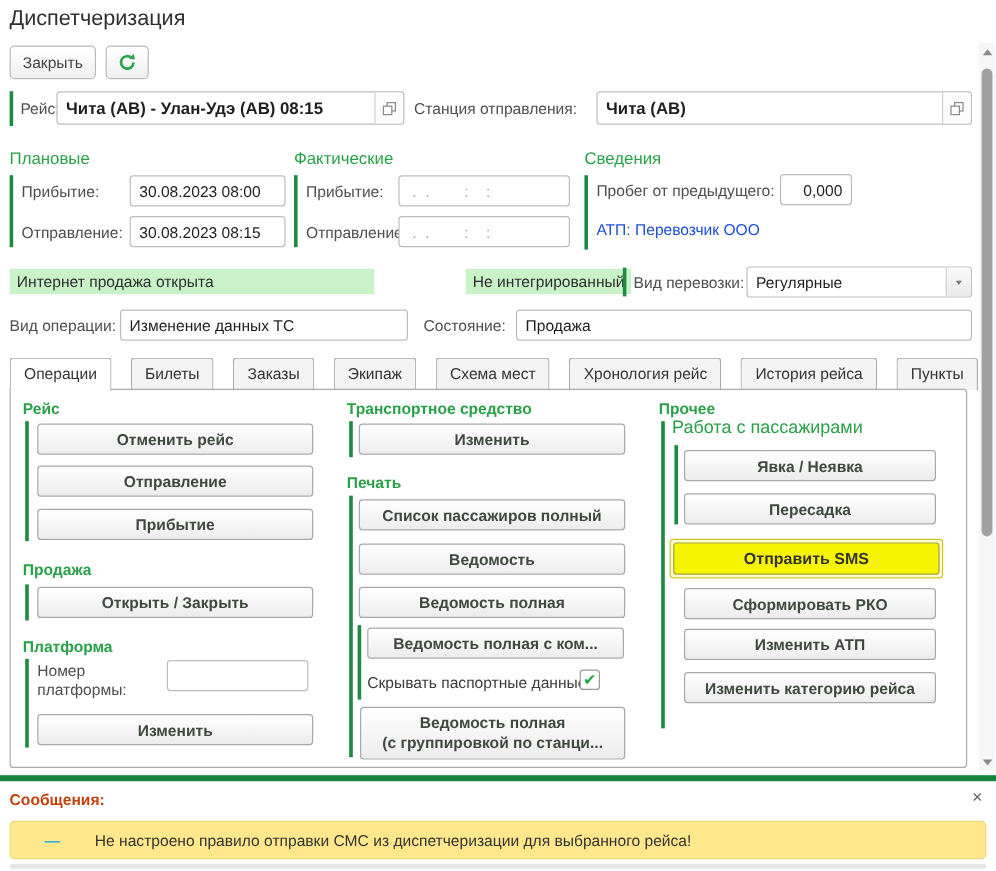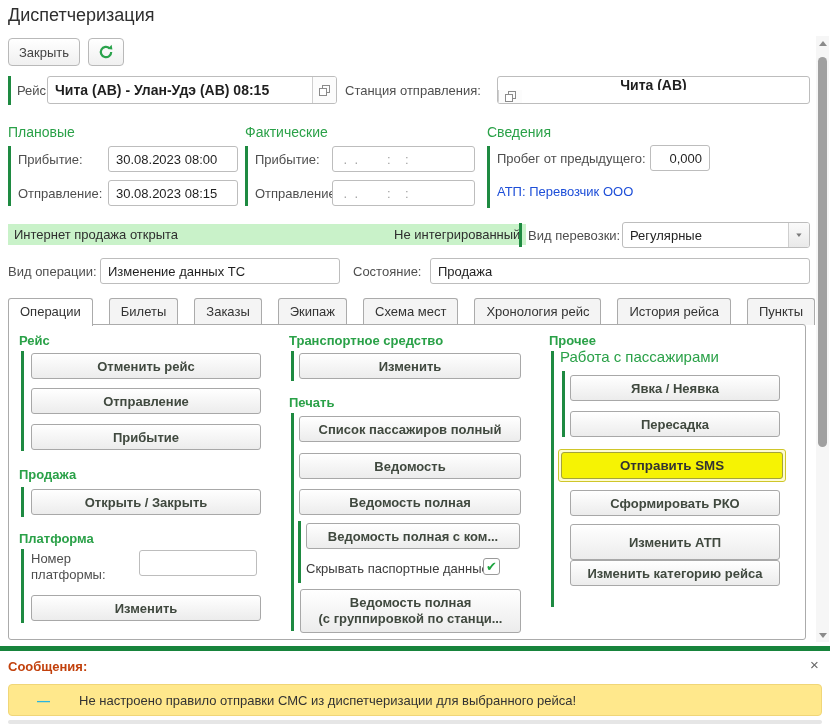--- a/index.html
+++ b/index.html
@@ -91,21 +91,21 @@
       <svg width="13" height="13" viewBox="0 0 13 13">
         <rect x="4.5" y="1.5" width="7" height="7" fill="none" stroke="#8a8a8a"></rect>
         <rect x="1.5" y="4.5" width="7" height="7" fill="#fff" stroke="#8a8a8a"></rect>
       </svg>
     </span>
   </span>
 </div>
 
 <div class="lbl" style="left:345px;top:83px;">Станция отправления:</div>
 
-<div class="inp" style="left:497px;top:76px;width:313px;height:28px;flex-direction:column;">
+<div class="inp" style="left:497px;top:76px;width:313px;height:28px;">
   <span class="val bold">Чита (АВ)</span>
   <span class="field-btn">
     <span style="display:flex;">
       <svg width="13" height="13" viewBox="0 0 13 13">
         <rect x="4.5" y="1.5" width="7" height="7" fill="none" stroke="#8a8a8a"></rect>
         <rect x="1.5" y="4.5" width="7" height="7" fill="#fff" stroke="#8a8a8a"></rect>
       </svg>
     </span>
   </span>
 </div>
@@ -133,21 +133,21 @@
 </div>
 
 <div class="grn-hdr" style="left:487px;top:124px;">Сведения</div>
 <div class="vbar" style="left:487px;top:146px;height:62px;"></div>
 <div class="lbl" style="left:497px;top:151px;">Пробег от предыдущего:</div>
 <div class="inp" style="left:650px;top:145px;width:60px;height:26px;">
   <span class="val" style="text-align:right;">0,000</span>
 </div>
 <div class="lbl" style="left:497px;top:184px;color:#1d4ed8;">АТП: Перевозчик ООО</div>
 
-<div class="chip" style="left:8px;top:224px;width:394px;">Интернет продажа открыта</div>
+<div class="chip" style="left:8px;top:224px;width:304px;">Интернет продажа открыта</div>
 <div class="chip" style="left:388px;top:224px;">Не интегрированный</div>
 <div class="vbar" style="left:519px;top:223px;height:24px;"></div>
 <div class="lbl" style="left:528px;top:228px;">Вид перевозки:</div>
 <div class="inp" style="left:622px;top:222px;width:188px;height:26px;">
   <span class="val">Регулярные</span>
   <span class="combo-btn">
     <span style="transform:scaleY(0.7);">▼</span>
   </span>
 </div>
 
@@ -218,21 +218,21 @@
   <div class="sub-hdr" style="left:551px;top:23px;">Работа с пассажирами</div>
   <div class="vbar" style="left:553px;top:46px;height:66px;"></div>
   <button class="btn" style="left:561px;top:50px;width:210px;height:26px;">Явка / Неявка</button>
   <button class="btn" style="left:561px;top:86px;width:210px;height:26px;">Пересадка</button>
 
   <div class="sms-wrap" style="left:549px;top:124px;width:228px;height:33px;">
     <button class="sms-btn">Отправить SMS</button>
   </div>
 
   <button class="btn" style="left:561px;top:165px;width:210px;height:26px;">Сформировать РКО</button>
-  <button class="btn" style="left:561px;top:199px;width:210px;height:36px;">Изменить АТП</button>
+  <button class="btn" style="left:561px;top:199px;width:210px;height:26px;">Изменить АТП</button>
   <button class="btn" style="left:561px;top:235px;width:210px;height:26px;">Изменить категорию рейса</button>
 </div>
 
 <div class="divider"></div>
 <div class="msg-title">Сообщения:</div>
 <div class="close-x">×</div>
 
 <div class="msgbar">
   <span class="msg-icon">—</span>
   <span class="msg-text">Не настроено правило отправки СМС из диспетчеризации для выбранного рейса!</span>

